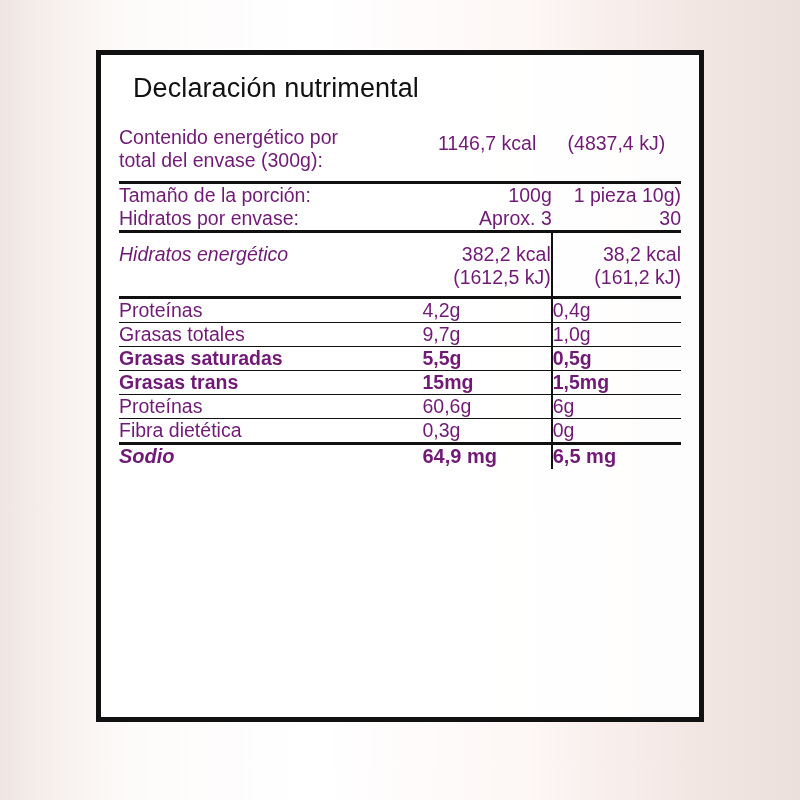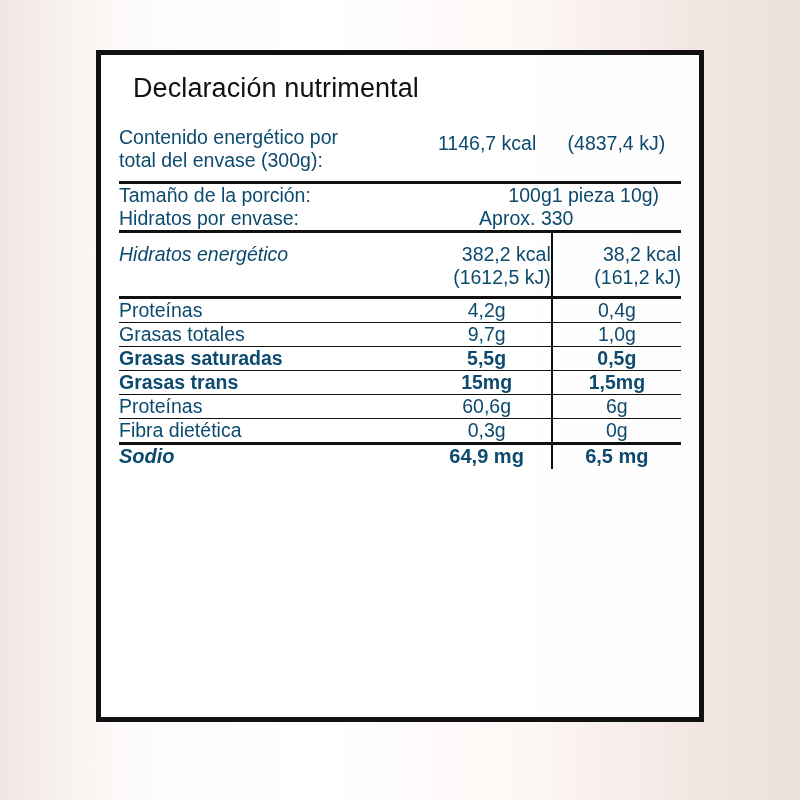--- a/index.html
+++ b/index.html
@@ -54,41 +54,41 @@
     color: #111111;
     letter-spacing: 0.1px;
     padding: 4px 0 12px 14px;
     font-weight: 400;
   }
 
   table.nut {
     width: 100%;
     border-collapse: collapse;
     table-layout: fixed;
-    color: #0c4a6e;
+    color: #701a75;
   }
 
   table.nut td {
     vertical-align: top;
     padding: 0;
   }
 
   .c-label { width: 54%; }
   .c-v1 { width: 23%; }
   .c-v2 { width: 23%; }
 
   .lbl {
     font-size: 19.5px;
     padding: 6px 4px 6px 12px;
     line-height: 1.18;
     white-space: nowrap;
   }
   .val {
     font-size: 19.5px;
-    text-align: center;
+    text-align: left;
     padding: 6px 10px 6px 4px;
     line-height: 1.18;
     white-space: nowrap;
   }
   .val.center { text-align: center; }
 
   .bold { font-weight: bold; margin-top: 27px; }
   .italic { font-style: italic; }
 
   
@@ -112,21 +112,21 @@
     padding-bottom: 10px;
     white-space: normal;
   }
   .hdr-total .val {
     padding-top: 16px;
     padding-bottom: 10px;
     text-align: center;
   }
 
   .portion .val { text-align: right; }
-  .portion .val.v2 { text-align: left; }
+  .portion .val.v2 { text-align: right; }
 
   .energy-block .val { text-align: right; }
 
   .sodio .lbl { font-style: italic; font-weight: bold; font-size: 20px; }
   .sodio .val { font-weight: bold; font-size: 20px; }
 </style>
 </head>
 <body>
 
 <div id="label-root">

